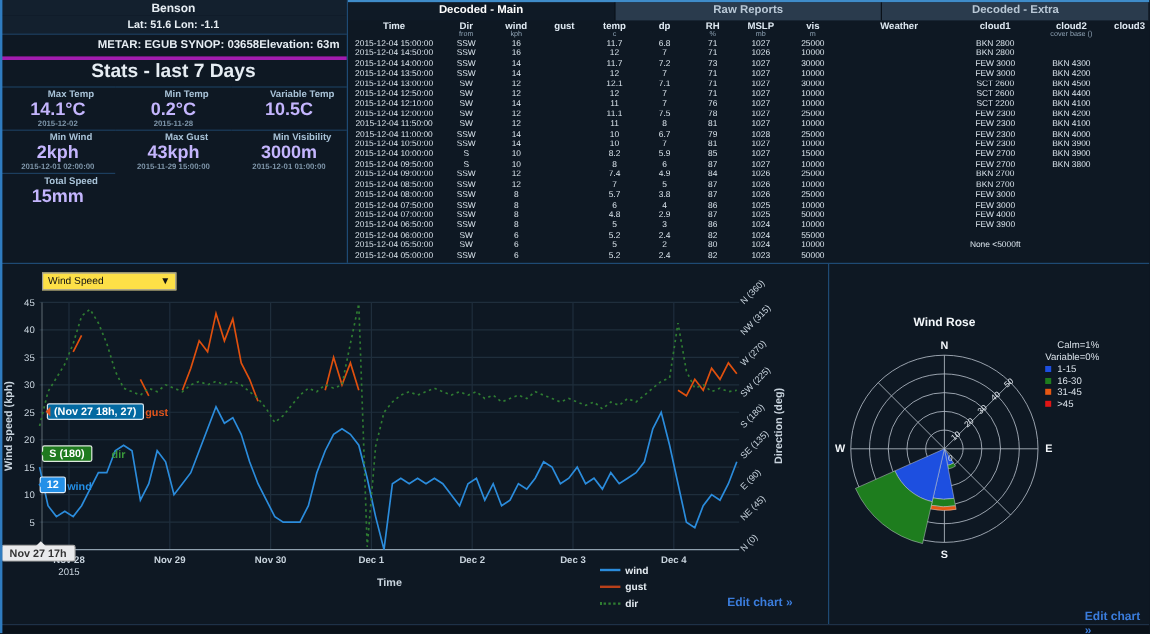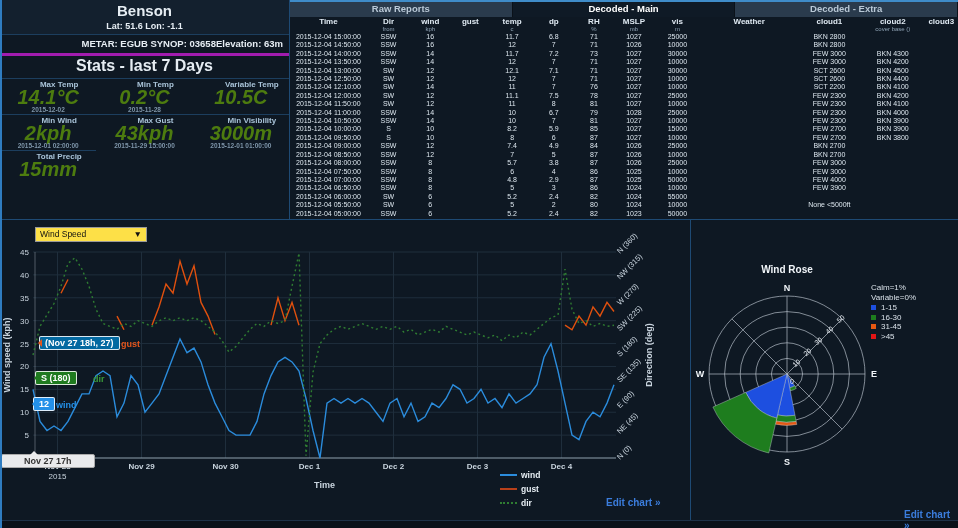--- a/index.html
+++ b/index.html
@@ -2,28 +2,28 @@
 <html><head>
 <meta charset="utf-8">
 <style>
   html,body{margin:0;padding:0;background:#0e1823;}
   #app{position:relative;width:958px;height:528px;background:#0e1823;overflow:hidden;
        font-family:"Liberation Sans",sans-serif;color:#e6edf3;}
   .vdiv,.hdiv{position:absolute;background:#1e4a74;}
   #edge-left{position:absolute;left:0;top:0;bottom:0;width:2px;background:#2f7cc0;z-index:9;}
   
   #station{position:absolute;left:0;top:0;width:289px;height:219px;}
-  .st-name{text-align:center;font-size:15px;font-weight:bold;padding-top:2px;background:#13202e;}
+  .st-name{text-align:center;font-size:10px;font-weight:bold;padding-top:2px;background:#13202e;}
   .st-latlon{text-align:center;font-size:9px;font-weight:bold;padding:2px 0 3px;background:#13202e;border-bottom:1px solid #1c3e5e;}
   .st-meta{display:flex;justify-content:flex-end;font-size:9.5px;font-weight:bold;padding:3px 6px 4px;border-bottom:3px solid #a21caf;}
   .st-title{text-align:center;font-size:16px;font-weight:bold;padding:1px 0 3px;}
   .stats-grid{display:grid;grid-template-columns:1fr 1fr 1fr;}
   .stat-cell{text-align:center;border-top:1px solid #1c3e5e;padding:1px 0 1px;height:33px;}
   .stat-label{font-size:8px;color:#a9c3d8;font-weight:bold;padding-left:22px;}
-  .stat-value{font-size:20px;font-weight:bold;color:#4d7c0f;line-height:17px;font-style:italic;}
+  .stat-value{font-size:15px;font-weight:bold;color:#c4b5fd;line-height:17px;}
   .stat-date{font-size:6.5px;color:#7e95a9;font-weight:bold;height:8px;}
   
   #reports{position:absolute;left:290px;top:0;right:0;height:219px;}
   #tabbar{display:flex;height:15px;border-top:2px solid #3f8cc9;}
   .tab{flex:1;text-align:center;font-size:9.5px;font-weight:bold;line-height:13px;color:#b9c8d6;background:#2a3b4d;border-right:1px solid #0a1119;cursor:pointer;}
   .tab.active{background:#0f1a26;color:#ffffff;}
   table.rep{width:100%;border-collapse:collapse;table-layout:fixed;}
   .rep th{font-size:8px;color:#dfe9f2;font-weight:bold;padding:1px 0 0;line-height:8px;}
   .rep th .unit{font-size:6px;color:#8fa3b5;font-weight:normal;line-height:7px;}
   .rep td{font-size:7px;color:#dce6ee;text-align:center;height:8.4px;padding:0;line-height:8.4px;white-space:nowrap;overflow:hidden;}
@@ -32,33 +32,33 @@
   #chart-select{position:absolute;left:35px;top:7px;width:102px;height:13px;background:#fde047;color:#111;
     font-size:8.5px;line-height:13px;padding:0 4px;border:1px solid #999;display:flex;justify-content:space-between;cursor:pointer;}
   .callout{position:absolute;font-size:9px;font-weight:bold;color:#fff;padding:1px 5px;border-radius:2px;border:1px solid rgba(255,255,255,.85);white-space:nowrap;z-index:5;}
   .callout:before{content:"";position:absolute;left:-6px;top:50%;margin-top:-4px;border:4px solid transparent;}
   #tt-gust{left:39px;top:116px;} #tt-gust:before{border-right-color:#e2551c;}
   #tt-dir{left:35px;top:151px;}  #tt-dir:before{border-right-color:#1f7a1f;}
   #tt-wind{left:33px;top:177px;} #tt-wind:before{border-right-color:#2490e8;}
   .series-tag{position:absolute;font-size:9px;font-weight:bold;z-index:5;}
   #tag-gust{left:121px;top:119px;} #tag-dir{left:93px;top:154px;} #tag-wind{left:56px;top:180px;}
   #tt-time{position:absolute;left:1px;top:234px;background:#e9eaec;color:#333;font-size:9px;font-weight:bold;
-    padding:1px 22px;border:1px solid #aaa;border-radius:2px;z-index:6;}
+    padding:1px 6px;border:1px solid #aaa;border-radius:2px;z-index:6;}
   #tt-time:before{content:"";position:absolute;top:-8px;left:28px;border:4px solid transparent;border-bottom-color:#e9eaec;}
   #chart-legend{position:absolute;left:500px;top:248px;z-index:4;}
   .cl-item{display:flex;align-items:center;height:14px;}
   .cl-swatch{width:17px;margin-right:4px;}
   .cl-label{font-size:8.5px;font-weight:bold;color:#e6edf3;}
   .edit-link{position:absolute;font-size:10px;font-weight:bold;color:#3b7ddd;cursor:pointer;z-index:6;}
   #edit-chart-left{left:606px;top:277px;}
   
   #rosepanel{position:absolute;left:691px;top:220px;width:267px;height:300px;}
   #rose-title{position:absolute;left:0;top:44px;width:192px;text-align:center;font-size:10px;font-weight:bold;color:#f2f6fa;}
   #rose-legend{position:absolute;left:180px;top:63px;}
-  .rl-head{font-size:8px;color:#d8e0e8;line-height:10px;}
+  .rl-head{font-size:8px;color:#d8e0e8;line-height:10px;text-align:right;}
   .rl-item{display:flex;align-items:center;height:9.5px;}
   .rl-sq{width:5px;height:5px;margin-right:5px;}
   .rl-label{font-size:8px;color:#d8e0e8;}
   #edit-chart-rose{left:213px;top:289px;}
   #footer{position:absolute;left:0;bottom:0;right:0;height:7px;background:#0a1119;border-top:1px solid #1e3147;}
 </style>
 </head>
 <body>
 
 <div id="app">
@@ -97,31 +97,31 @@
           <div class="stat-label">Max Gust</div>
           <div class="stat-value">43kph</div>
           <div class="stat-date">2015-11-29 15:00:00</div>
         </div>
         <div class="stat-cell">
           <div class="stat-label">Min Visibility</div>
           <div class="stat-value">3000m</div>
           <div class="stat-date">2015-12-01 01:00:00</div>
         </div>
         <div class="stat-cell">
-          <div class="stat-label">Total Precip</div>
+          <div class="stat-label">Total Speed</div>
           <div class="stat-value">15mm</div>
           <div class="stat-date"></div>
         </div>
       </div>
   </div>
 
   <div id="reports">
     <div id="tabbar">
+        <div class="tab active">Decoded - Main</div>
         <div class="tab">Raw Reports</div>
-        <div class="tab active">Decoded - Main</div>
         <div class="tab">Decoded - Extra</div>
       </div>
     <table class="rep">
       <colgroup id="rep-cols">
           <col style="width:11.5%">
           <col style="width:6.5%">
           <col style="width:6%">
           <col style="width:6%">
           <col style="width:6.5%">
           <col style="width:6%">

